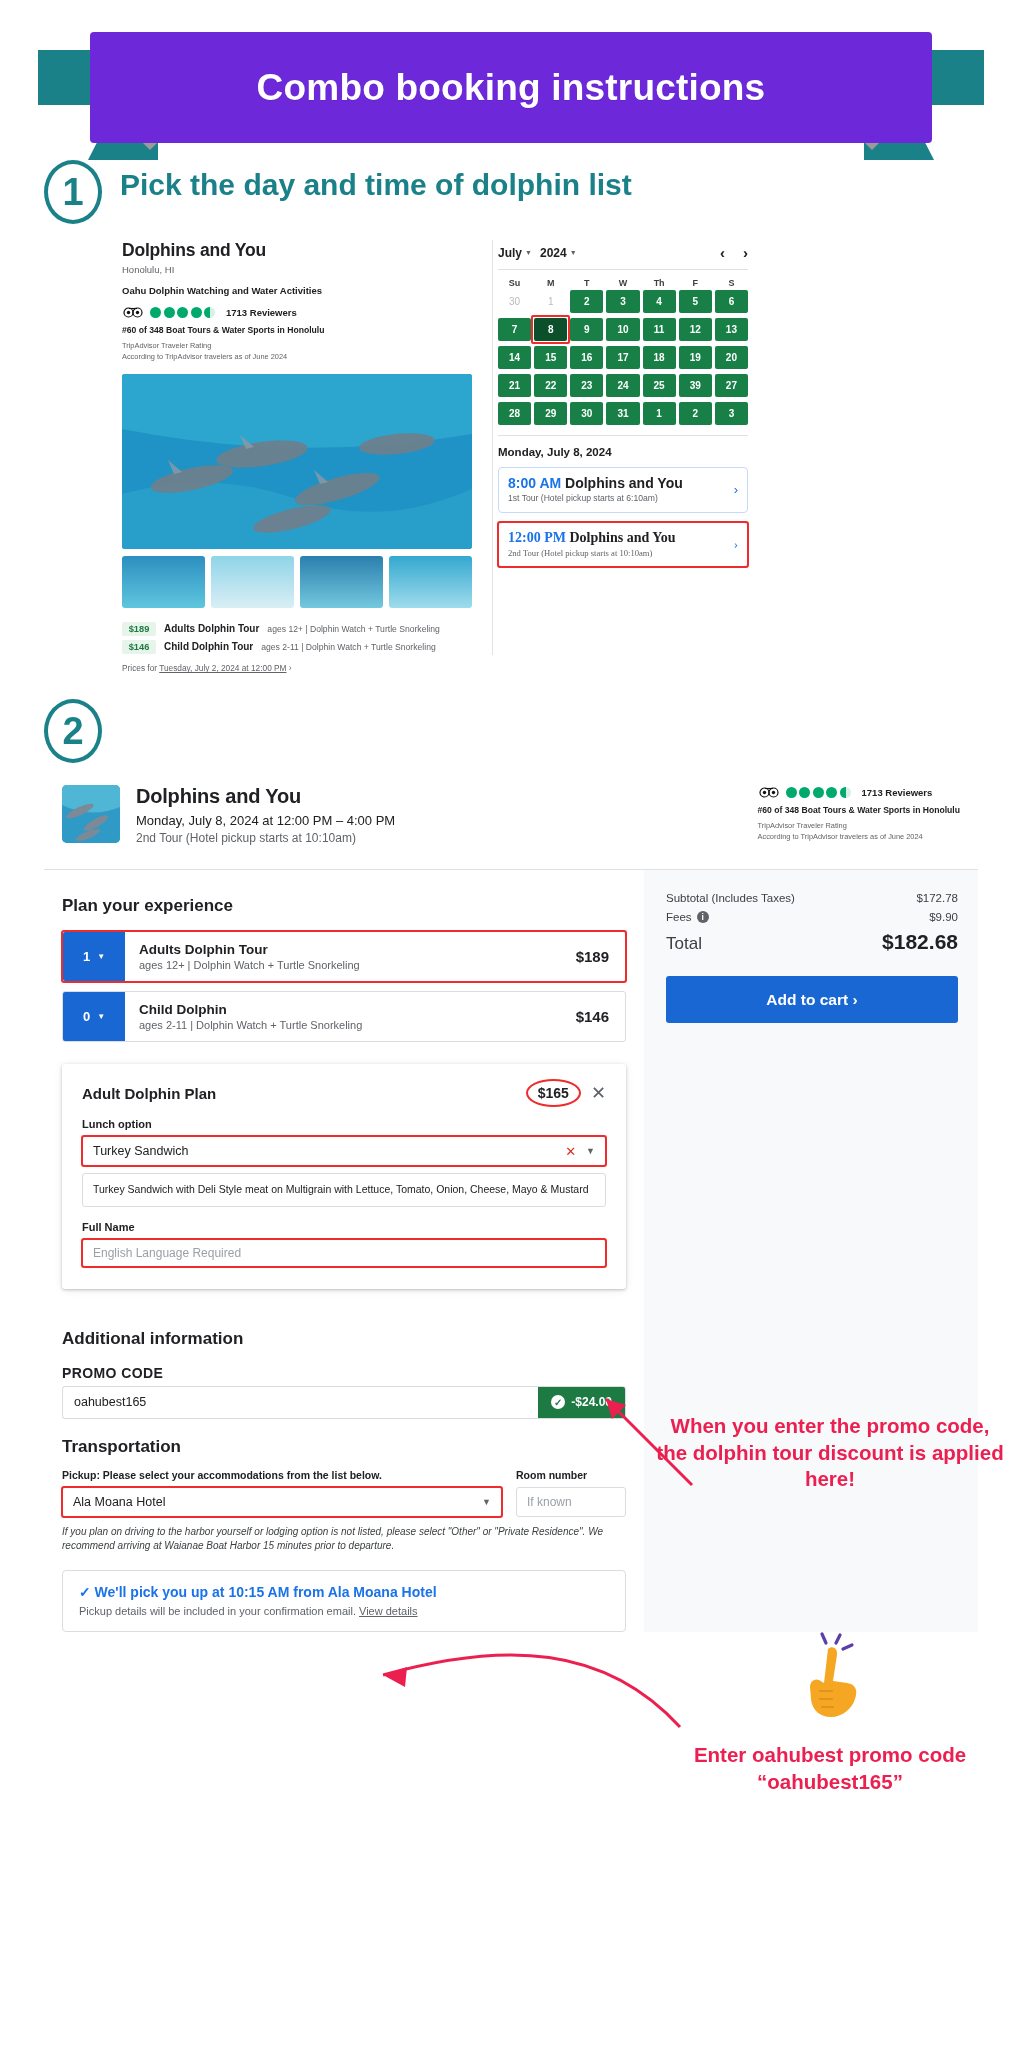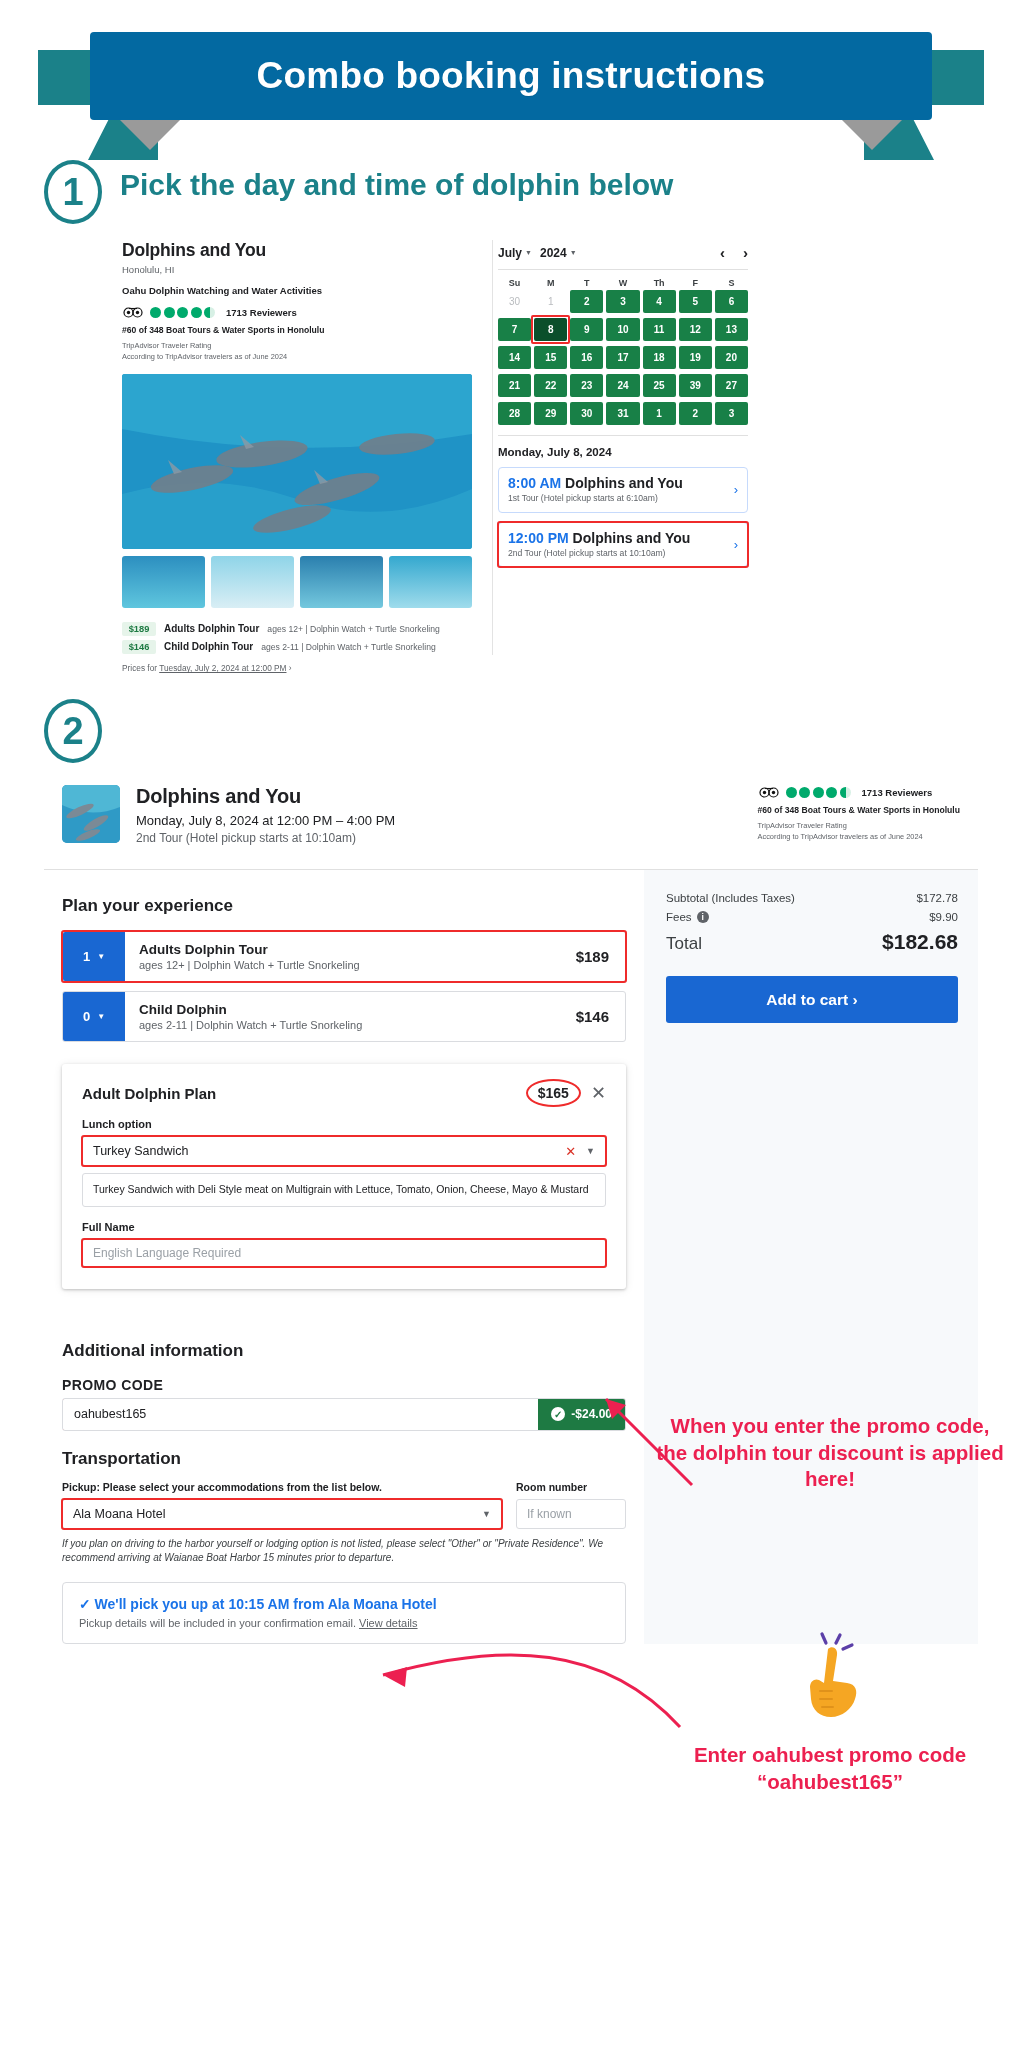--- a/index.html
+++ b/index.html
@@ -13,22 +13,22 @@
   }
 
   
   .banner-wrap { position: relative; height: 160px; }
   .ribbon-tail-left, .ribbon-tail-right {
     position: absolute; top: 50px; width: 120px; height: 110px;
   }
   .ribbon-tail-left  { left: 38px; }
   .ribbon-tail-right { right: 38px; }
   .ribbon-body {
-    position: absolute; left: 90px; right: 90px; top: 32px; height: 88px;
-    background: #0369a1;
+    position: absolute; left: 90px; right: 90px; top: 32px; height: 111px;
+    background: #6d28d9;
     border-radius: 4px;
     display: flex; align-items: center; justify-content: center;
   }
   .ribbon-title {
     color: #ffffff; font-size: 37px; font-weight: bold;
     letter-spacing: .2px; text-shadow: 0 1px 0 rgba(0,0,0,.08);
   }
 
   
   .step-row { display: flex; align-items: flex-start; gap: 18px; padding: 0 44px; }
@@ -114,21 +114,21 @@
   .cal-date { font-size: 11.5px; font-weight: bold; margin-bottom: 9px; }
   .slot {
     border: 1px solid #c6dafc; border-radius: 4px; padding: 7px 9px;
     display: flex; align-items: center; margin-bottom: 9px; position: relative;
   }
   .slot .txt { flex: 1; }
   .slot-title { font-size: 14px; font-weight: bold; }
   .slot-title .tm { color: #1a73e8; }
   .slot-sub { font-size: 8.6px; color: #5f6368; margin-top: 2px; line-height: 1.35; }
   .slot-chev { color: #1a73e8; font-size: 13px; margin-left: 6px; }
-  .slot.hl { border-color: #c6dafc; }
+  .slot.hl { border-color: #c6dafc; font-family: Liberation Serif, serif; }
   .slot.hl .ring { position: absolute; inset: -2px; border: 2.5px solid #ef2b2b; border-radius: 3px; }
 
   
   .s2 { margin: 22px 44px 0 44px; }
   .s2-head { display: flex; gap: 16px; padding: 0 18px; align-items: flex-start; }
   .s2-thumb {
     width: 58px; height: 58px; border-radius: 5px; flex: 0 0 auto;
     background: linear-gradient(165deg,#2f9ac6,#6fcbe0 60%,#2e86b3);
     position: relative; overflow: hidden;
   }
@@ -182,21 +182,21 @@
   .f-note {
     border: 1px solid #dadce0; border-radius: 3px; margin-top: 7px;
     padding: 8px 10px; font-size: 10.5px; line-height: 1.45;
   }
   .f-input {
     border: 1px solid #dadce0; border-radius: 3px; height: 28px;
     display: flex; align-items: center; padding: 0 10px;
     font-size: 12px; color: #9aa0a6; position: relative;
   }
 
-  .addl { margin-top: 52px; }
+  .addl { margin-top: 40px; }
   .promo-label { font-size: 14px; font-weight: bold; letter-spacing: .4px; margin: 16px 0 5px; }
   .promo-row {
     display: flex; align-items: stretch; border: 1px solid #dadce0;
     border-radius: 3px; height: 33px; overflow: hidden; position: relative; background: #fff;
   }
   .promo-val { flex: 1; display: flex; align-items: center; padding: 0 11px; font-size: 12.5px; }
   .promo-badge {
     background: #1e7a43; color: #fff; display: flex; align-items: center; gap: 6px;
     padding: 0 13px; font-size: 12px; font-weight: bold;
   }
@@ -264,21 +264,21 @@
   <svg style="position:absolute;right:110px;top:110px;width:80px;height:40px" viewBox="0 0 80 40">
     <polygon points="0,0 80,0 40,40" fill="#9a9a9a"></polygon>
   </svg>
   <div class="ribbon-body">
     <div class="ribbon-title">Combo booking instructions</div>
   </div>
 </div>
 
 <div class="step-row">
   <div class="step-circle">1</div>
-  <div class="step-title">Pick the day and time of dolphin below</div>
+  <div class="step-title">Pick the day and time of dolphin list</div>
 </div>
 
 <div class="s1 shot">
   <div class="s1-left">
     <div class="tour-name">Dolphins and You</div>
     <div class="tour-city">Honolulu, HI</div>
     <div class="tour-sub">Oahu Dolphin Watching and Water Activities</div>
 
     <div class="rating-row">
       <svg class="ta-owl" viewBox="0 0 44 22">

